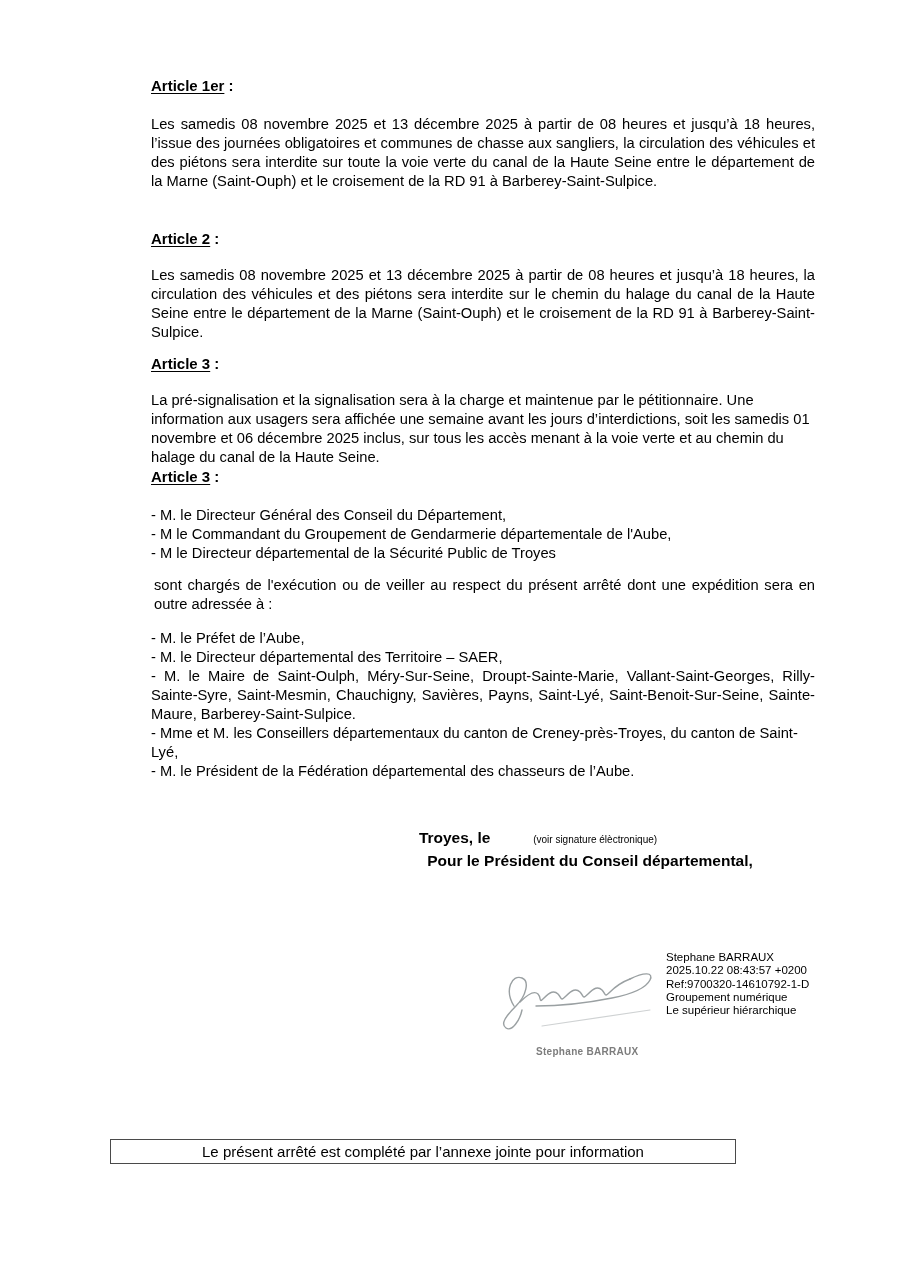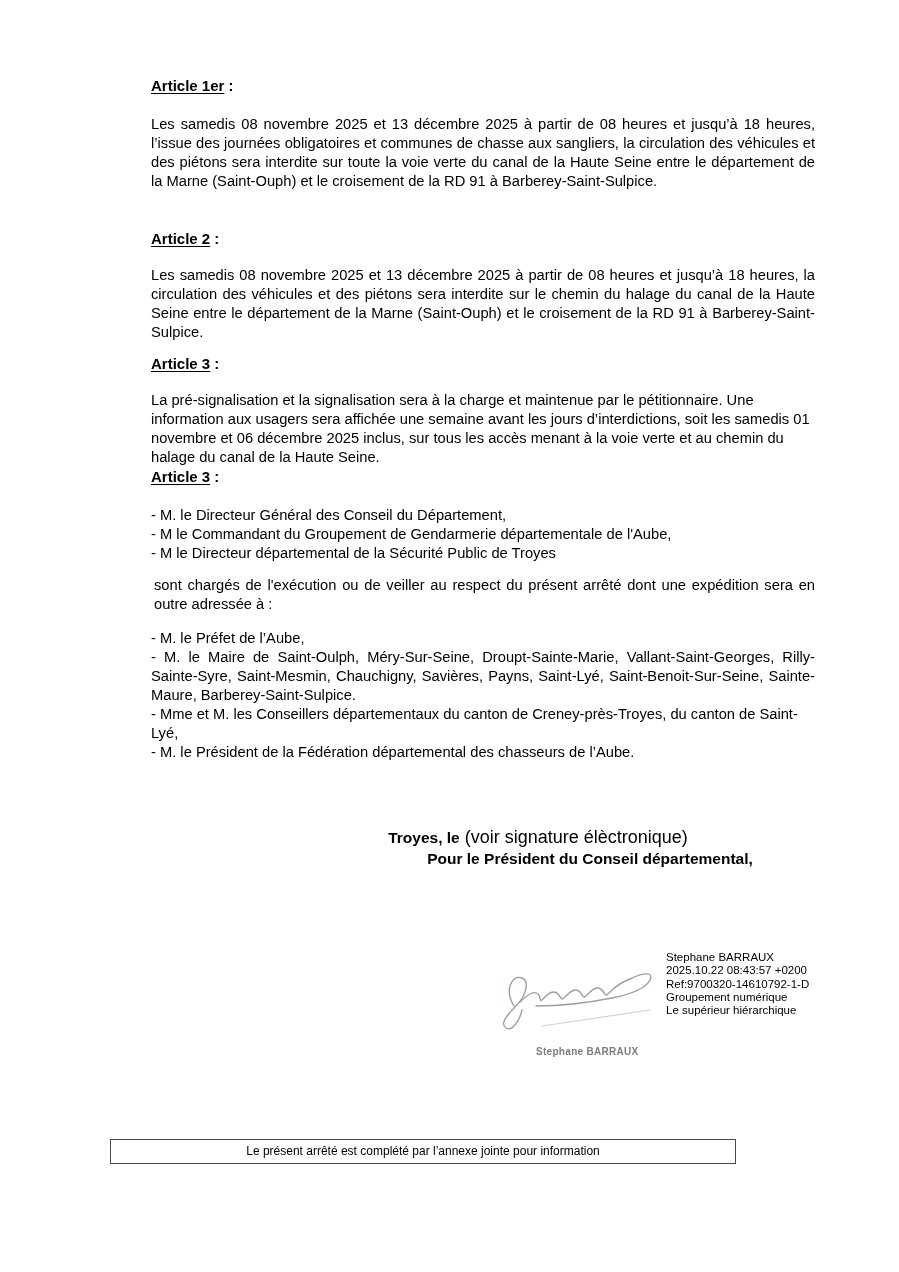--- a/index.html
+++ b/index.html
@@ -59,21 +59,22 @@
     font-size: 15.5px;
     font-weight: bold;
   }
   .sig-block .place-line {
     position: relative;
     left: -52px;
     white-space: nowrap;
   }
   .sig-block .note {
     font-weight: normal;
-    font-size: 18px;
+    font-size: 10px;
+    padding-left: 40px;
   }
   .digital-sig {
     position: absolute;
     left: 666px;
     top: 951px;
     font-size: 11.5px;
     line-height: 13.3px;
     white-space: nowrap;
   }
   .scribble {
@@ -92,21 +93,21 @@
     white-space: nowrap;
   }
   .footer-box {
     position: absolute;
     left: 110px;
     top: 1139px;
     width: 624px;
     height: 23px;
     border: 1.5px solid #4a4a4a;
     text-align: center;
-    font-size: 12px;
+    font-size: 15px;
     line-height: 23px;
     white-space: nowrap;
   }
 </style>
 </head>
 <body>
 
 <div class="page">
 
   <div class="content">
@@ -133,20 +134,21 @@
     <div class="list1">
       <div class="line">- M. le Directeur Général des Conseil du Département,</div>
       <div class="line">- M le Commandant du Groupement de Gendarmerie départementale de l'Aube,</div>
       <div class="line">- M le Directeur départemental de la Sécurité Public de Troyes</div>
     </div>
 
     <p class="para just charge" style="padding-left:3px;">sont chargés de l'exécution ou de veiller au respect du présent arrêté dont une expédition sera en outre adressée à :</p>
 
     <div>
       <div class="line">- M. le Préfet de l’Aube,</div>
+      <div class="line">- M. le Directeur départemental des Territoire – SAER,</div>
       <p class="para just">- M. le Maire de Saint-Oulph, Méry-Sur-Seine, Droupt-Sainte-Marie, Vallant-Saint-Georges, Rilly-Sainte-Syre, Saint-Mesmin, Chauchigny, Savières, Payns, Saint-Lyé, Saint-Benoit-Sur-Seine, Sainte-Maure, Barberey-Saint-Sulpice.</p>
       <p class="para left">- Mme et M. les Conseillers départementaux du canton de Creney-près-Troyes, du canton de Saint-Lyé,</p>
       <div class="line">- M. le Président de la Fédération départemental des chasseurs de l’Aube.</div>
     </div>
 
   </div>
 
   <div class="sig-block">
     <div class="place-line">
       <span>Troyes, le</span><span class="note"> (voir signature élèctronique)</span>

